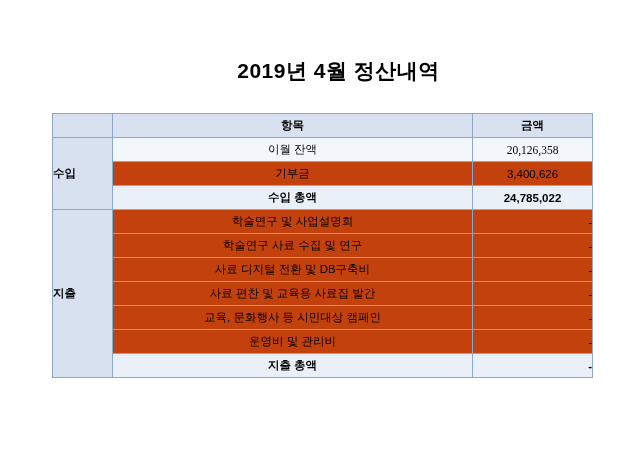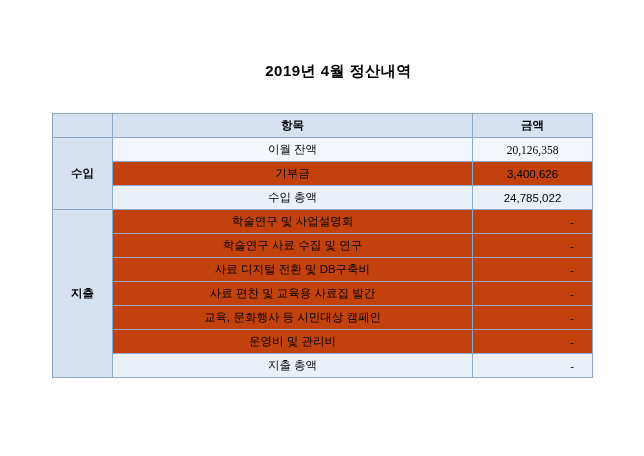--- a/index.html
+++ b/index.html
@@ -24,68 +24,68 @@
     text-align: center;
     padding-top: 52px;
   }
   .title-line1 {
     font-size: 21px;
     font-weight: bold;
     letter-spacing: 0.5px;
     line-height: 30px;
   }
   .title-line2 {
-    font-size: 15px;
+    font-size: 21px;
     font-weight: bold;
     letter-spacing: 0.5px;
     line-height: 30px;
     margin-top: 4px;
     margin-left: 33px;
   }
   .table-wrap {
     margin: 27px auto 0 auto;
     width: 540px;
   }
   table.settlement {
     border-collapse: collapse;
     width: 100%;
     table-layout: fixed;
   }
   table.settlement td, table.settlement th {
     border: 1px solid #8fa8c8;
     font-size: 11.5px;
     height: 24px;
-    padding: 0 18px;
+    padding: 0 0;
     box-sizing: border-box;
   }
   .hdr {
     background: #d7e1f0;
     font-weight: bold;
     text-align: center;
   }
   .cat {
     background: #d7e1f0;
     font-weight: bold;
-    text-align: right;
+    text-align: left;
     width: 60px;
   }
   .item {
     text-align: center;
   }
   .amount {
     text-align: center;
     width: 120px;
   }
   .amount.dash {
     text-align: right;
   }
   .sum-row .item,
   .sum-row .amount {
     background: #eaf0f8;
-    font-weight: normal;
+    font-weight: bold;
   }
   .income-row .item,
   .income-row .amount {
     background: #f3f7fc;
     font-family: Liberation Serif, serif;
   }
   .plain-row .item,
   .plain-row .amount {
     background: #c2410c;
   }

